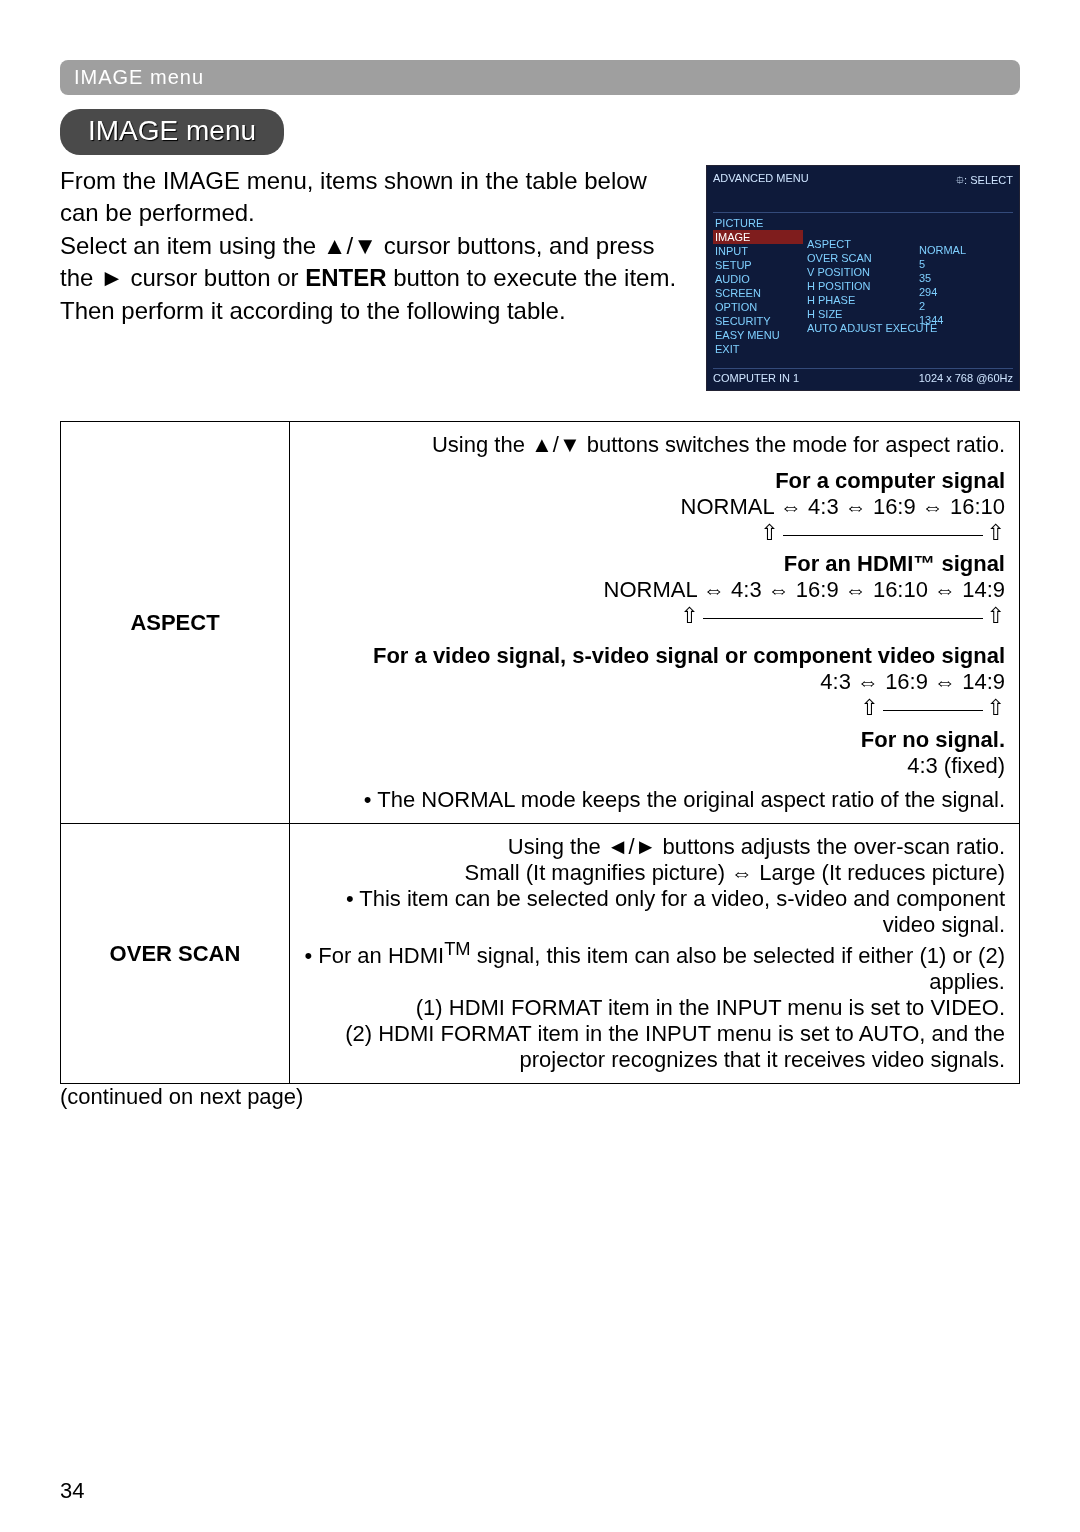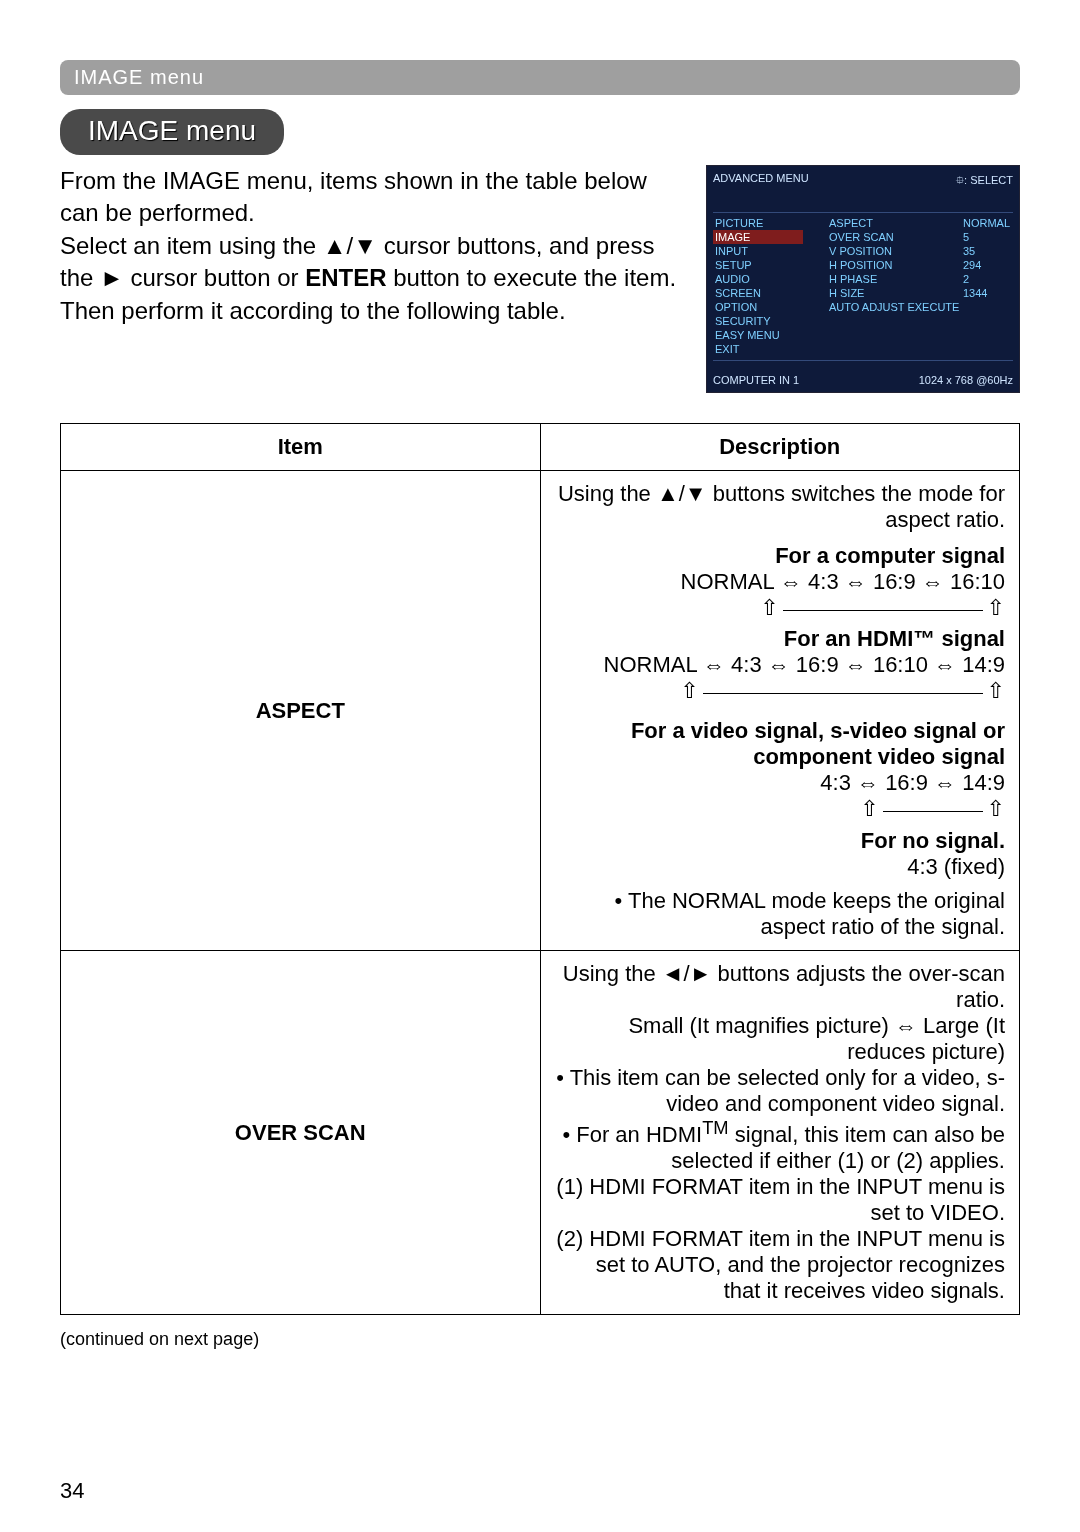--- a/index.html
+++ b/index.html
@@ -56,40 +56,41 @@
   .osd-top {
     display: flex;
     justify-content: space-between;
     color: #cfe5ff;
     border-bottom: 1px solid #334a7a;
     padding-bottom: 21px;
     margin-bottom: 3px;
   }
   .osd-body {
     display: flex;
-    gap: 24px;
+    gap: 2px;
+    align-items: center;
   }
   .osd-left { width: 90px; }
   .osd-mid { width: 110px; color: #6fb; }
   .osd-right { flex: 1; color: #7fd0ff; }
   .osd-left div, .osd-mid div, .osd-right div {
     padding: 1px 2px;
     color: #7fd0ff;
     white-space: nowrap;
   }
   .osd-left .sel {
     background: #7f1d1d;
     color: #fff;
   }
   .osd-bottom {
     display: flex;
     justify-content: space-between;
     border-top: 1px solid #334a7a;
-    margin-top: 4px;
-    padding-top: 13px;
+    margin-top: 12px;
+    padding-top: 3px;
     color: #cfe5ff;
   }
   table.maint {
     border-collapse: collapse;
     width: 100%;
     margin-top: 30px;
     table-layout: fixed;
   }
   table.maint th, table.maint td {
     border: 1.5px solid #000;
@@ -113,22 +114,21 @@
     width: 200px;
     border-bottom: 1.5px solid #000;
     position: relative;
     top: -4px;
     margin: 0 4px;
   }
   .uparrow {
     display:inline-block;
   }
   .continued {
-    font-size: 18px;
-    margin-top: 14px;
+    font-size: 22px;
   }
   .page-num {
     position: absolute;
     bottom: 28px;
     left: 60px;
     font-size: 22px;
   }
 </style>
 </head>
 <body>
@@ -183,24 +183,20 @@
       </div>
       <div class="osd-bottom">
         <span>COMPUTER IN 1</span>
         <span>1024 x 768 @60Hz</span>
       </div>
     </div>
   </div>
 
   <table class="maint">
     <tbody>
-        <tr>
-      <th>Item</th>
-      <th>Description</th>
-    </tr>
     <tr>
       <td class="item">ASPECT</td>
       <td class="desc">
         <div>Using the ▲/▼ buttons switches the mode for aspect ratio.</div>
         <div style="margin-top:10px"><b>For a computer signal</b></div>
         <div style="padding-left:20px">NORMAL ⇔ 4:3 ⇔ 16:9 ⇔ 16:10</div>
         <div style="padding-left:40px"><span class="uparrow">⇧</span><span class="loopline"></span><span class="uparrow">⇧</span></div>
         <div style="margin-top:5px"><b>For an HDMI™ signal</b></div>
         <div style="padding-left:20px">NORMAL ⇔ 4:3 ⇔ 16:9 ⇔ 16:10 ⇔ 14:9</div>
         <div style="padding-left:40px"><span class="uparrow">⇧</span><span class="loopline" style="width:280px"></span><span class="uparrow">⇧</span></div>

